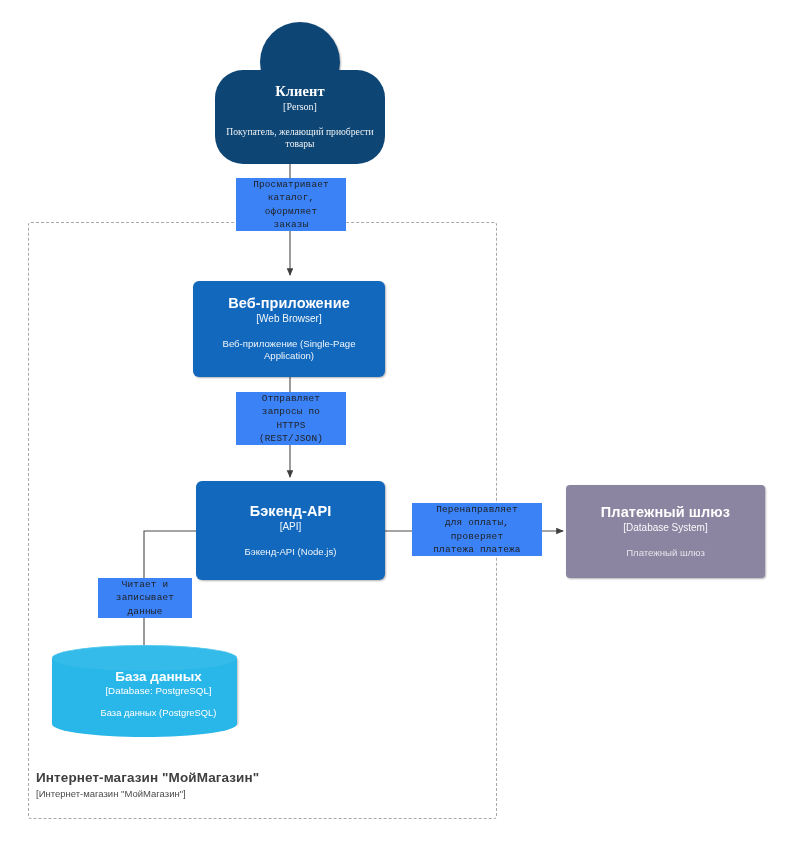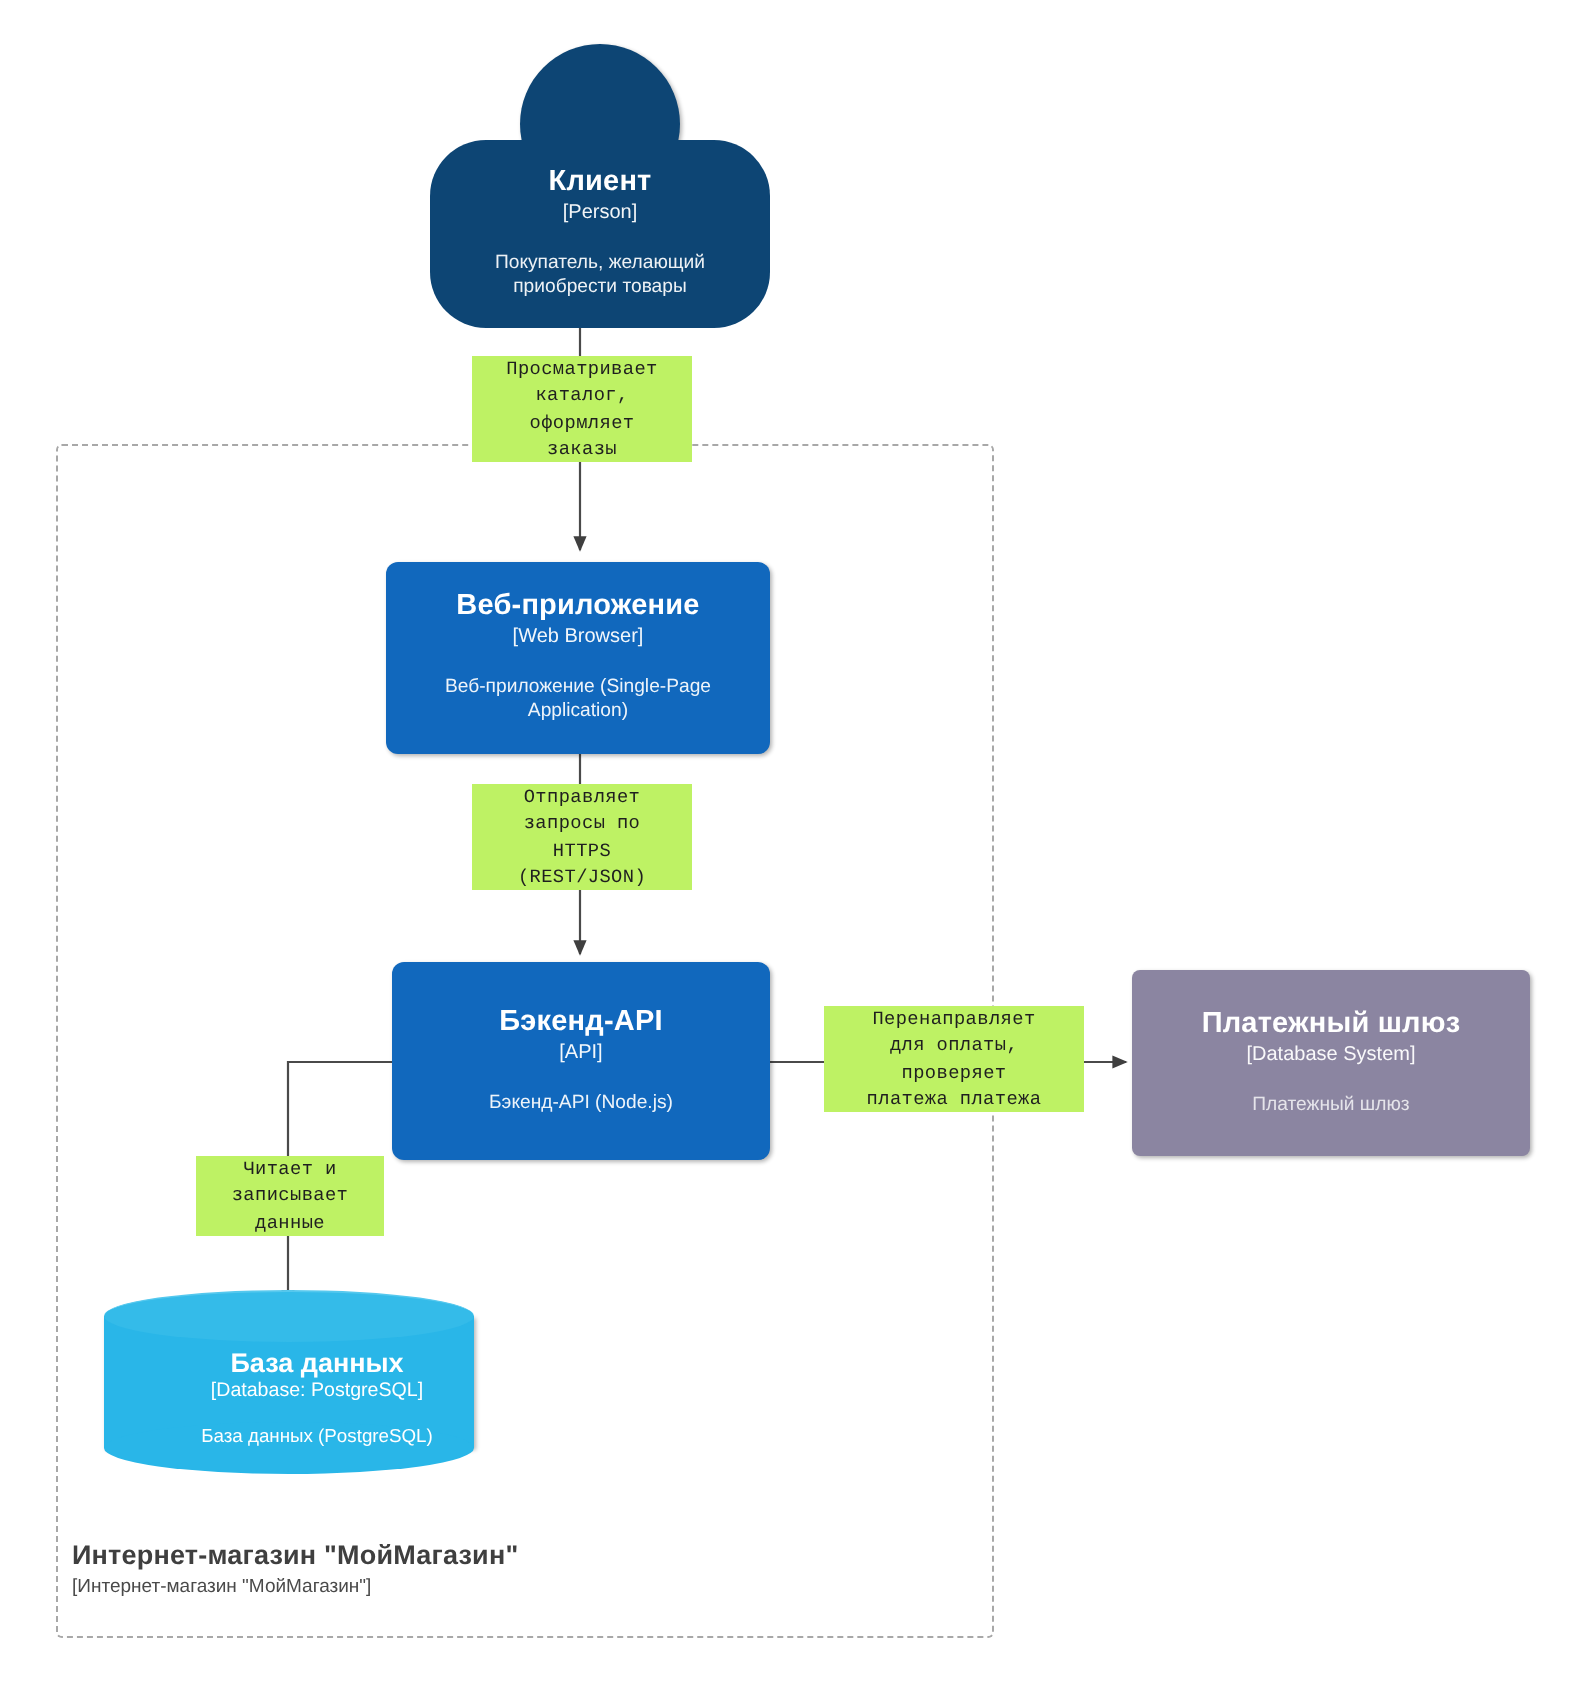--- a/index.html
+++ b/index.html
@@ -111,21 +111,20 @@
   .db-bottom {
     position: absolute;
     background: #29b6e8;
     border-radius: 50%;
   }
   .db-text {
     position: absolute;
     display: flex;
     flex-direction: column;
     align-items: center;
-    justify-content: center;
     text-align: center;
     color: #fff;
     width: 100%;
     padding-left: 28px;
   }
 
   
   .edge-svg {
     position: absolute;
     left: 0; top: 0;
@@ -133,21 +132,21 @@
     pointer-events: none;
   }
   .edge-label {
     position: absolute;
     font-family: "Liberation Mono", monospace;
     font-size: 9.4px;
     line-height: 1.42;
     color: #1f1f1f;
     text-align: center;
     white-space: pre;
-    background: #bef264;
+    background: #3b82f6;
     letter-spacing: .2px;
   }
 </style>
 </head>
 <body>
 
 <div id="canvas">
 
   <svg class="edge-svg" viewBox="0 0 786 846">
     <defs>
@@ -173,21 +172,21 @@
     </g>
   </svg>
 
   <div class="boundary" style="left:28px; top:222px; width:469px; height:597px;"></div>
   <div class="boundary-label" style="left:36px; top:770px;">Интернет-магазин "МойМагазин"</div>
   <div class="boundary-sublabel" style="left:36px; top:788px;">[Интернет-магазин "МойМагазин"]</div>
 
   <div class="person-wrap" style="left:215px; top:22px; width:170px; height:142px;">
     <div class="person-head" style="left:45px; top:0px; width:80px; height:80px;"></div>
     <div class="person-body" style="left:0px; top:48px; width:170px; height:94px;"></div>
-    <div class="node" style="left:0px; top:48px; width:170px; height:94px; box-shadow:none; background:transparent;">
+    <div class="node" style="left:0px; top:48px; width:170px; height:94px; box-shadow:none; background:transparent;font-family:Liberation Serif, serif;">
       <div class="n-title">Клиент</div>
       <div class="n-type">[Person]</div>
       <div class="n-desc">Покупатель, желающий приобрести товары</div>
     </div>
   </div>
 
   <div class="edge-label" style="left:236px; top:178px; width:110px;">Просматривает
 каталог,
 оформляет
 заказы</div>

